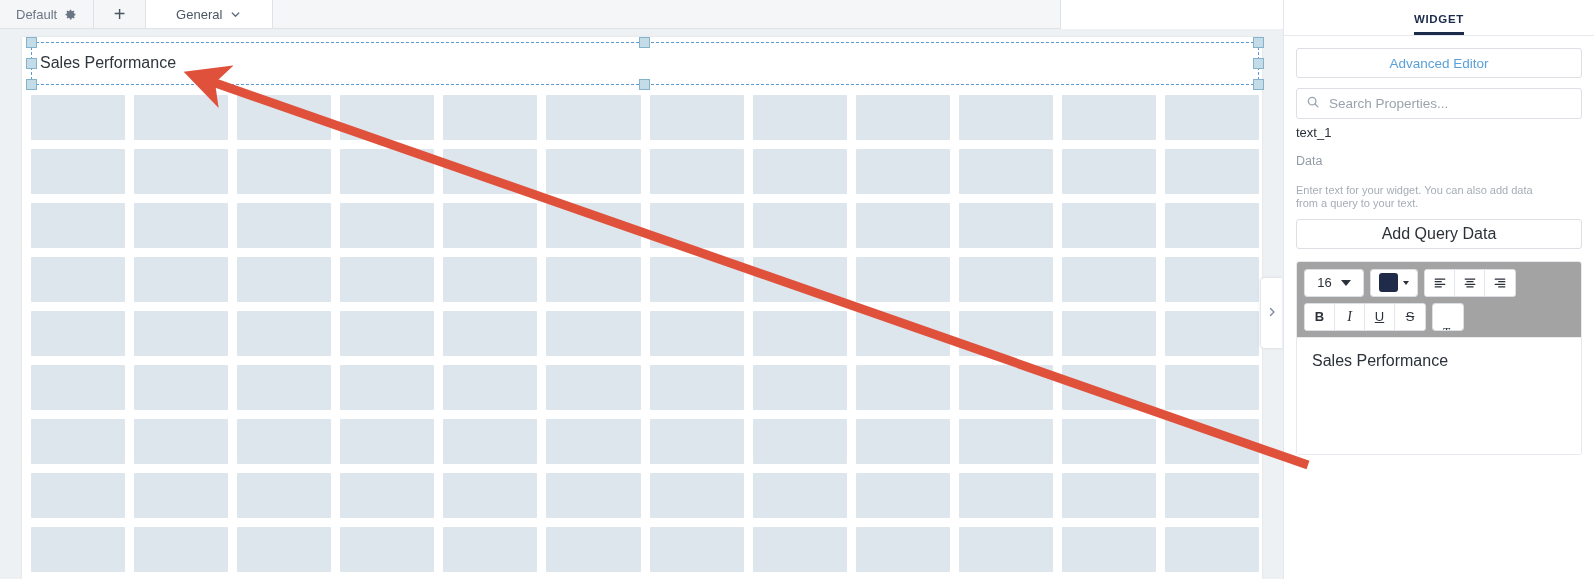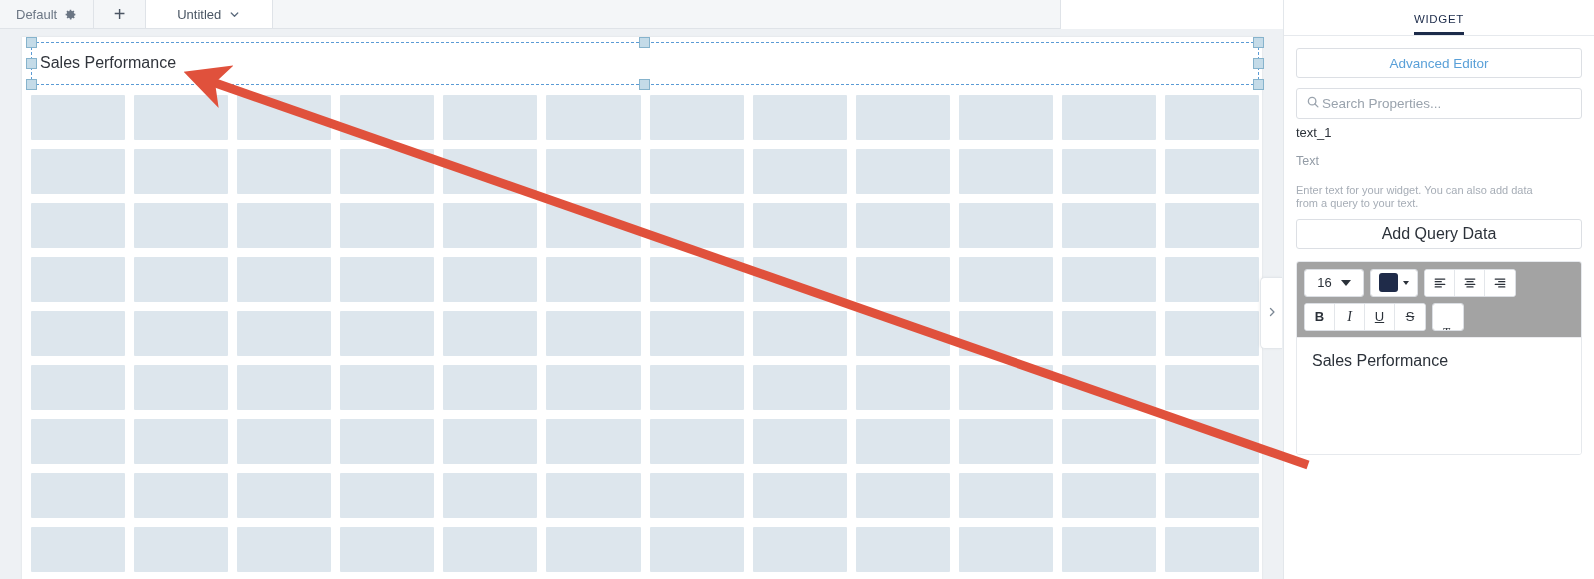--- a/index.html
+++ b/index.html
@@ -191,21 +191,21 @@
   .panel-tabs {
     height: 36px;
     border-bottom: 1px solid #e6e9ed;
     display: flex;
     align-items: flex-end;
     justify-content: center;
     box-sizing: border-box;
   }
   .panel-tab {
     font-size: 11.5px;
-    font-weight: normal;
+    font-weight: bold;
     letter-spacing: 0.7px;
     color: #1c2b4a;
     padding-bottom: 7px;
     border-bottom: 3px solid #1c2b4a;
     cursor: pointer;
     user-select: none;
   }
   .panel-body {
     padding: 12px 12px 0 12px;
     box-sizing: border-box;
@@ -225,21 +225,21 @@
     justify-content: center;
   }
   .search-box {
     margin-top: 10px;
     width: 100%;
     height: 31px;
     border: 1px solid #dcdfe4;
     border-radius: 3px;
     display: flex;
     align-items: center;
-    gap: 0;
+    gap: 7px;
     padding: 0 9px;
     box-sizing: border-box;
     background: #fff;
   }
   .search-box input {
     border: none;
     outline: none;
     flex: 1;
     font-size: 13.5px;
     color: #7b8794;
@@ -399,21 +399,21 @@
           <path d="M14 8.9v-1.8l-1.6-.3a4.7 4.7 0 0 0-.5-1.2l.9-1.3-1.3-1.3-1.3.9a4.7 4.7 0 0 0-1.2-.5L8.9 2H7.1l-.3 1.6c-.4.1-.8.3-1.2.5l-1.3-.9L3 4.5l.9 1.3c-.2.4-.4.8-.5 1.2L2 7.1v1.8l1.6.3c.1.4.3.8.5 1.2L3.2 11.7l1.3 1.3 1.3-.9c.4.2.8.4 1.2.5l.3 1.6h1.8l.3-1.6c.4-.1.8-.3 1.2-.5l1.3.9 1.3-1.3-.9-1.3c.2-.4.4-.8.5-1.2L14 8.9z"></path>
         </svg>
       </span>
     </div>
 
     <div class="tab-add">
       <span>+</span>
     </div>
 
     <div class="tab active">
-      <span>Untitled</span>
+      <span>General</span>
       <span class="chev-down">
         <svg viewBox="0 0 16 16" width="13" height="13" fill="none" stroke="#5c6b7d" stroke-width="1.6" stroke-linecap="round" stroke-linejoin="round">
           <path d="M4 6.2 8 10.2 12 6.2"></path>
         </svg>
       </span>
     </div>
 
     <div class="tabbar-filler"></div>
   </div>
 
@@ -573,21 +573,21 @@
             <circle cx="7" cy="7" r="4.3"></circle>
             <path d="M10.2 10.2 13.6 13.6"></path>
           </svg>
         </span>
         <input type="text" placeholder="Search Properties..." style="">
       </div>
 
 
       <div class="prop-value">text_1</div>
 
-      <div class="prop-label">Text</div>
+      <div class="prop-label">Data</div>
       <div class="prop-desc">Enter text for your widget. You can also add data from a query to your text.</div>
 
       <button class="query-btn">
         <span>Add Query Data</span>
       </button>
 
       <div class="editor-block">
 
         <div class="rte-toolbar">
 

